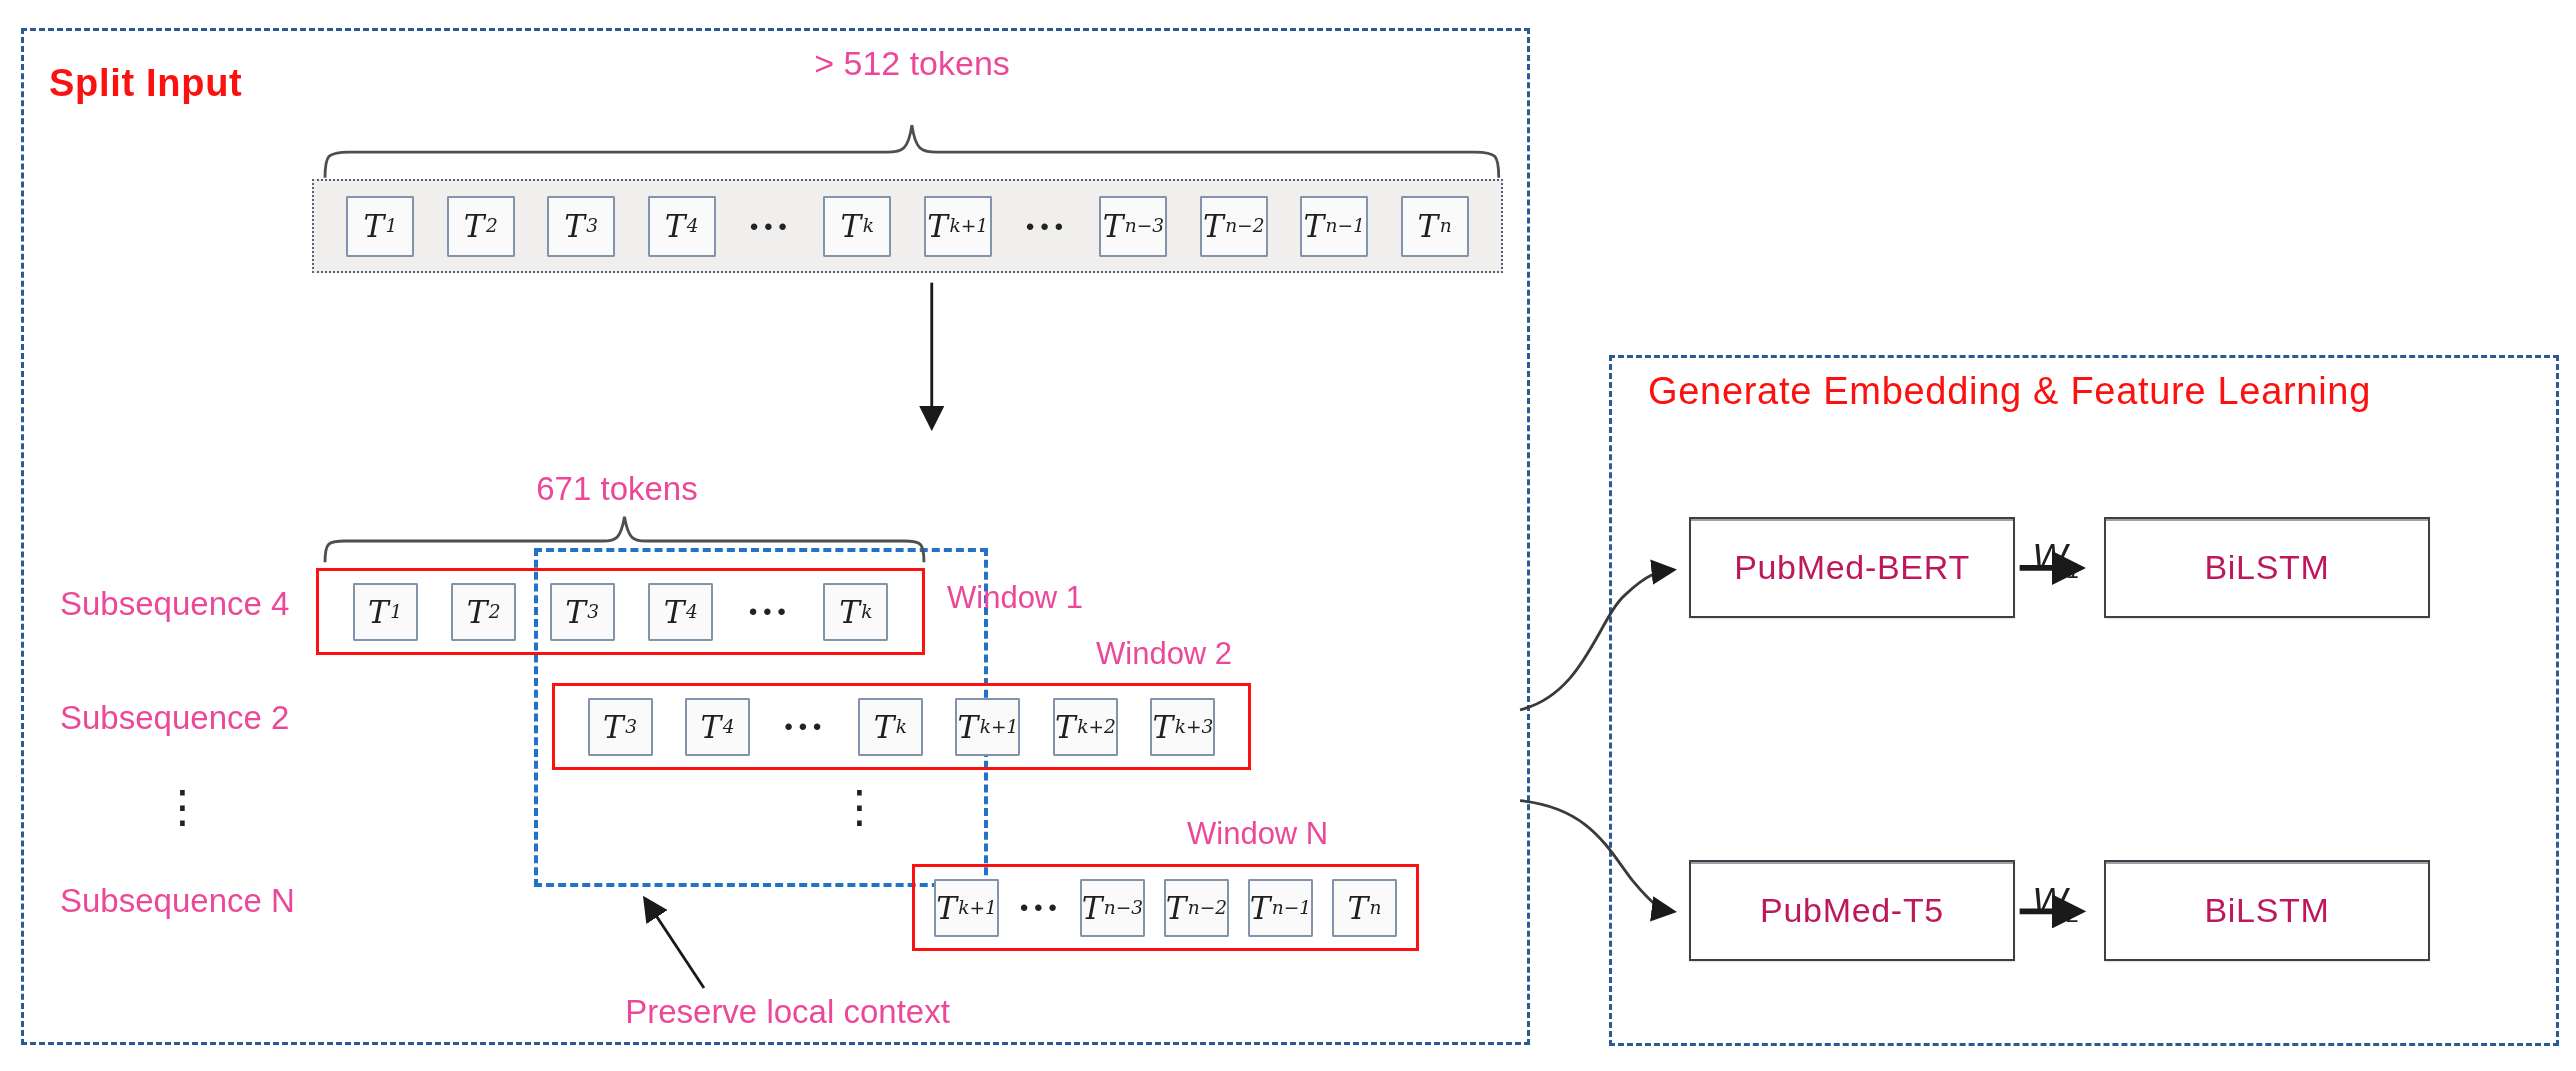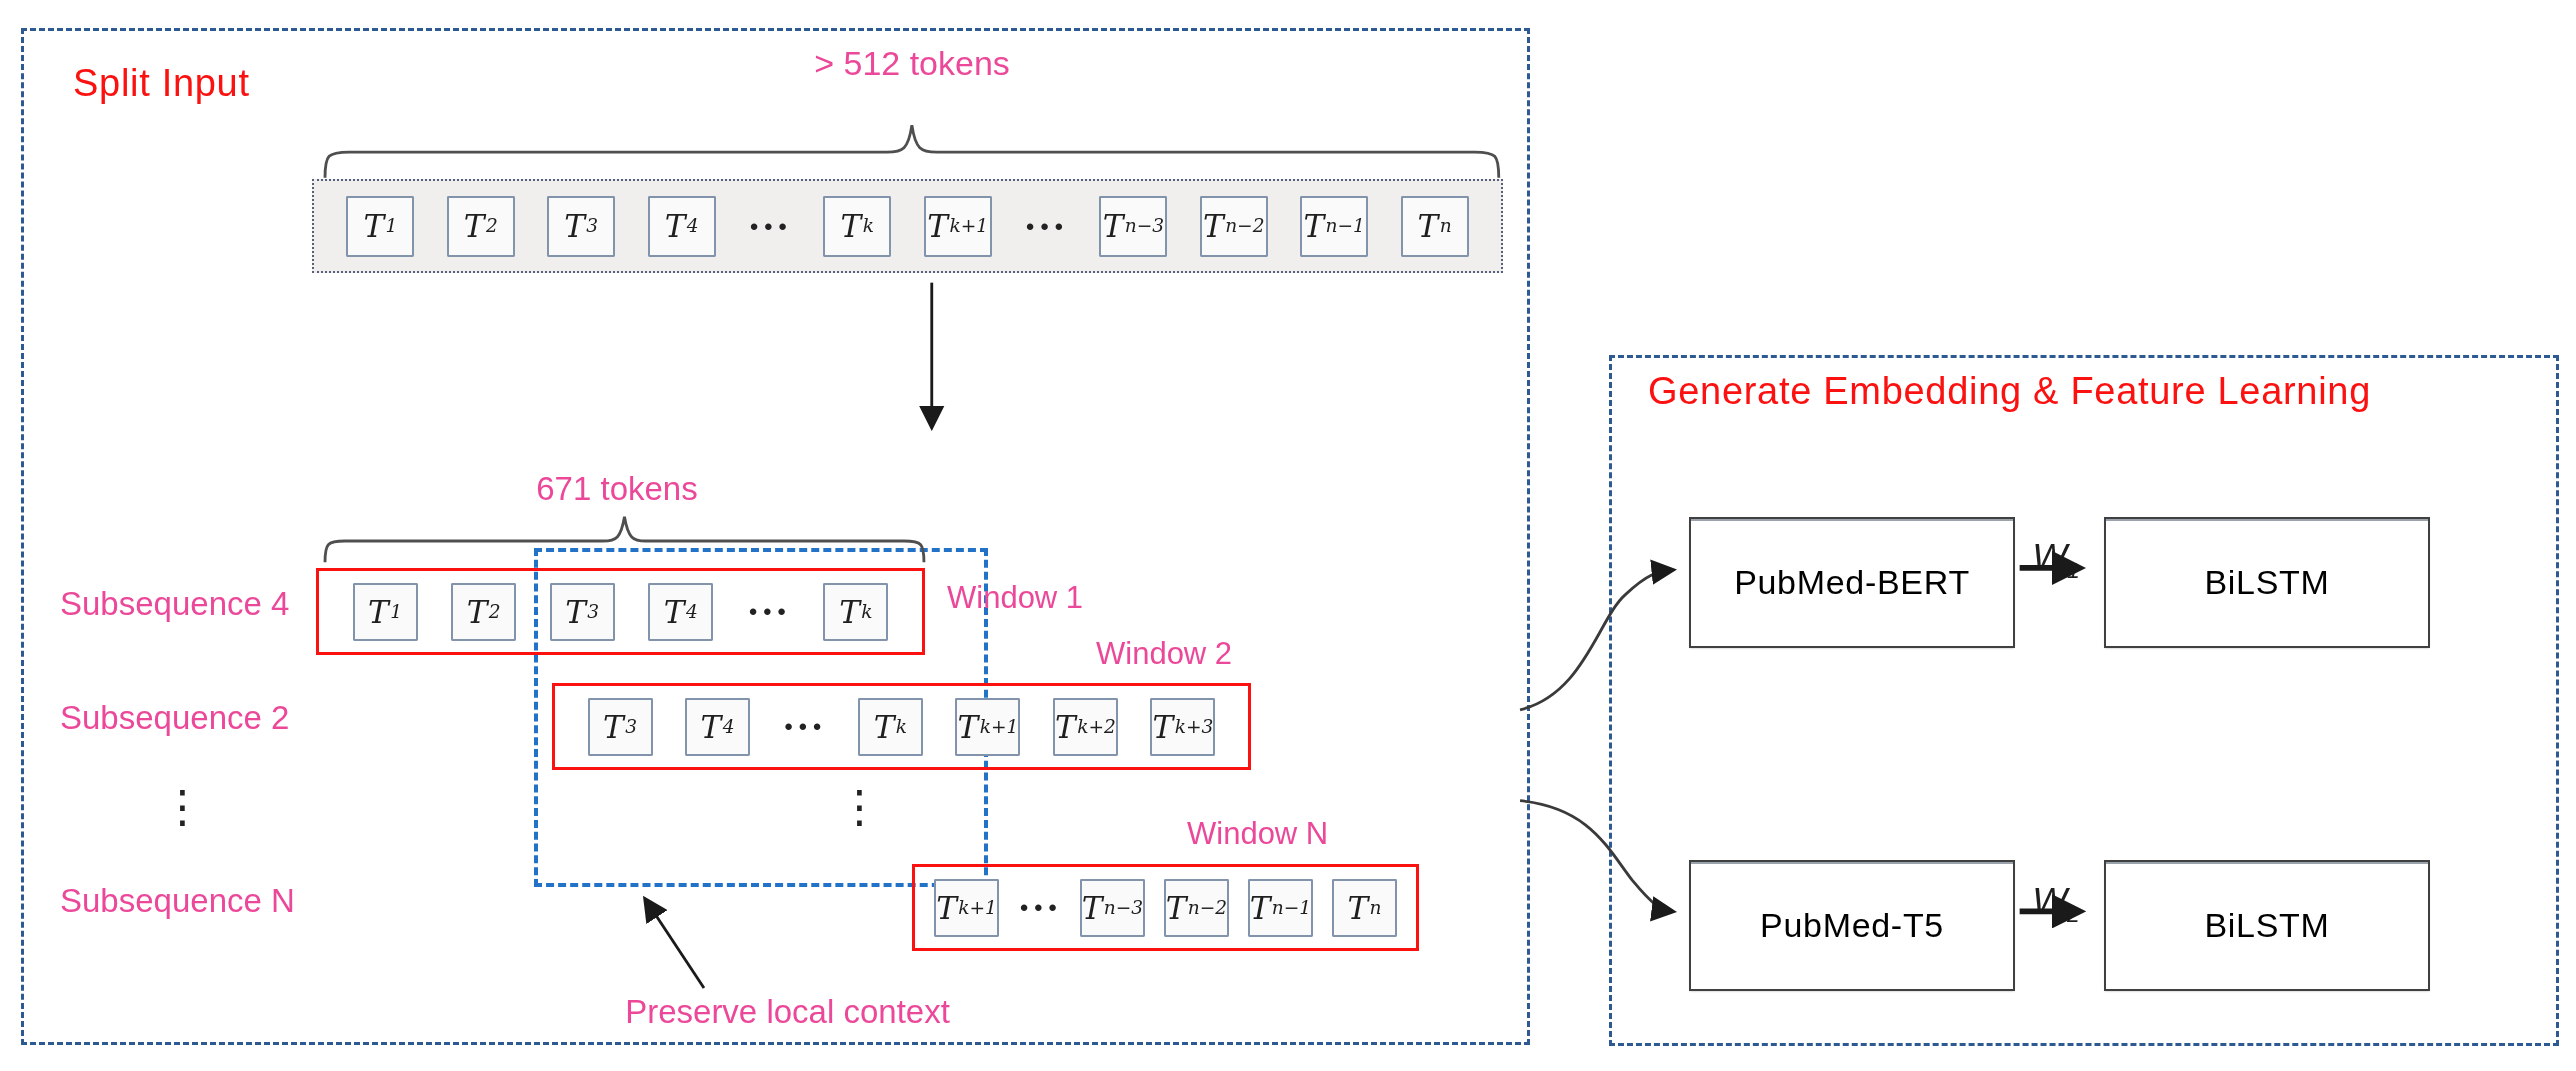--- a/index.html
+++ b/index.html
@@ -35,37 +35,37 @@
   #rowN-box{left:912px;top:864px;width:507px;height:87px;}
   .redbox .tok{width:65px;height:58px;}
 
   
   #window-box{position:absolute;left:534px;top:548px;width:454px;height:339px;
               border:4.3px dashed #2273c8;box-sizing:border-box;}
 
   .vdots{position:absolute;font-size:45px;color:#222;font-family:"DejaVu Sans",sans-serif;line-height:1;}
 
   
-  .modelbox{position:absolute;width:326px;height:131px;background:#fff;
+  .modelbox{position:absolute;width:326px;height:101px;background:#fff;
             border:2.1px solid #404040;box-shadow:0 2.8px 2.1px -1.4px #b9b9b9, inset 0 2.1px 0 #9aa2ab;
             display:flex;align-items:center;justify-content:center;
-            font-size:34px;color:#000000;box-sizing:border-box;letter-spacing:0.7px;}
+            font-size:34px;color:#be185d;box-sizing:border-box;letter-spacing:0.7px;}
   .wlabel{position:absolute;width:92px;text-align:center;
           font-family:Liberation Sans, sans-serif;font-style:italic;font-size:37px;color:#1f1f1f;margin-top:32px;}
   .wlabel sub{font-size:0.62em;}
 
   svg.overlay{position:absolute;left:0;top:0;pointer-events:none;}
 </style>
 </head>
 <body>
 
 <div class="canvas">
 
   <div class="panel" id="split-panel"></div>
-  <div class="panel-title" style="left:73px;top:62px;">Split Input</div>
+  <div class="panel-title" style="left:49px;top:62px;font-weight:bold;">Split Input</div>
 
   <div class="lbl center" style="left:770px;top:44px;width:284px;font-size:34px;">&gt; 512 tokens</div>
 
   <div id="full-seq">
       <div class="tok">
         <span>T</span>
         <sub>1</sub>
       </div>
       <div class="tok">
         <span>T</span>

